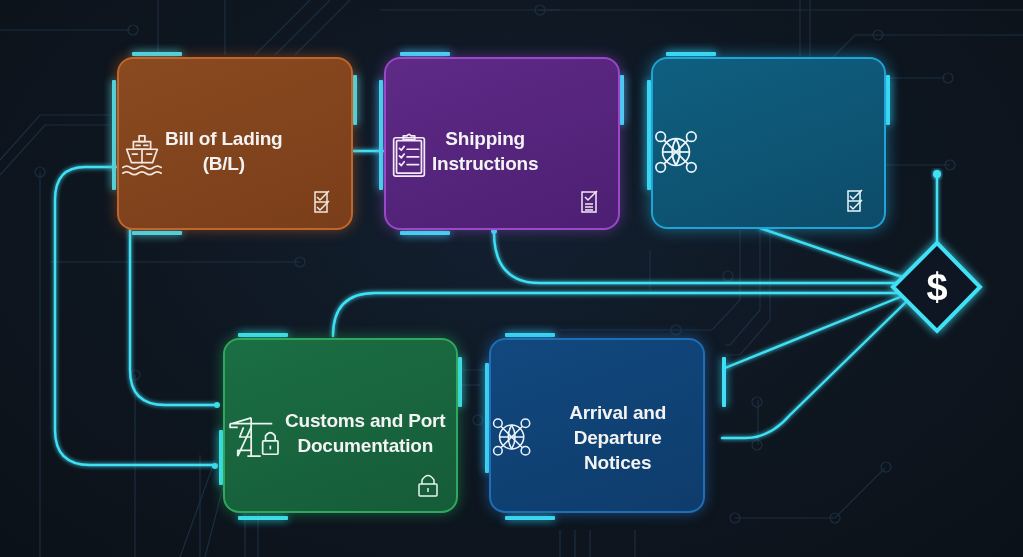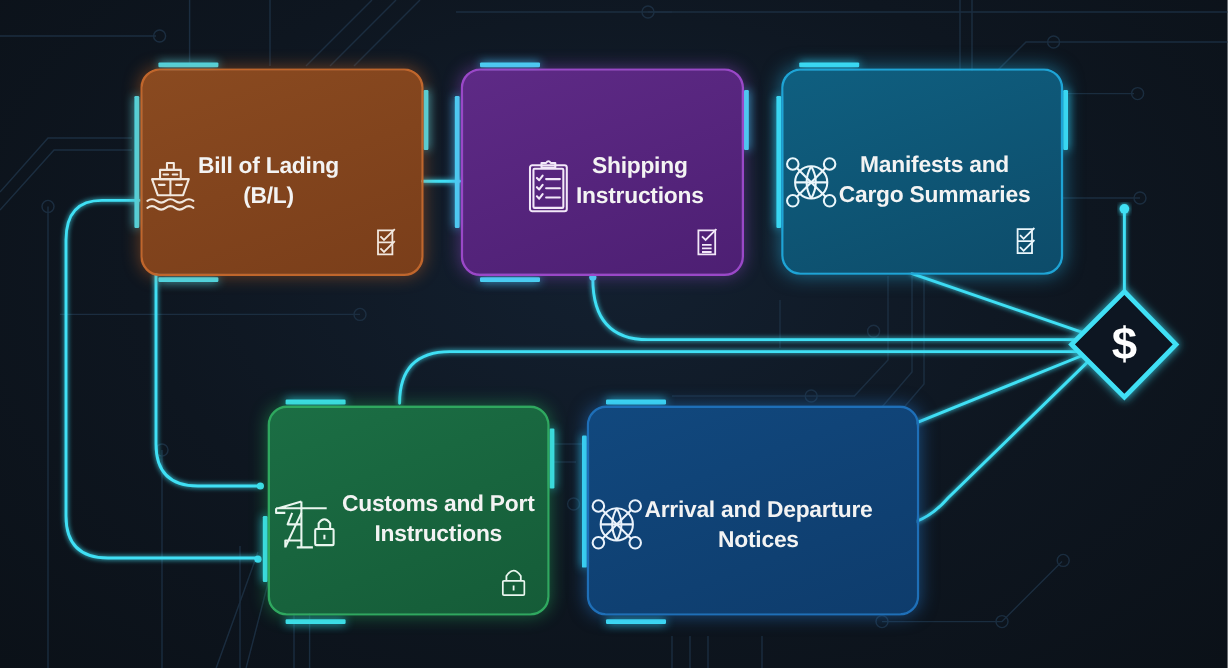--- a/index.html
+++ b/index.html
@@ -18,21 +18,21 @@
     color: #f3f3f3;
   }
   .card .icon { margin-top: 22px; width: 46px; height: 46px; }
   .card .title {
     margin-top: 14px; text-align: center; font-weight: bold;
     font-size: 19px; line-height: 25px; letter-spacing: -0.2px;
     white-space: pre-line;
   }
   .card .corner { position: absolute; right: 18px; bottom: 14px; width: 20px; height: 24px; }
   .card-orange { background: linear-gradient(160deg, #8a4a20, #7a3e1a); border-color: #c0662c; box-shadow: 0 0 14px rgba(220,110,40,0.45); }
-  .card-purple { background: linear-gradient(160deg, #5e2a86, #4d1f73); border-color: #9a48c8; box-shadow: 0 0 14px rgba(160,80,220,0.45); padding-left: 48px; }
+  .card-purple { background: linear-gradient(160deg, #5e2a86, #4d1f73); border-color: #9a48c8; box-shadow: 0 0 14px rgba(160,80,220,0.45); }
   .card-teal { background: linear-gradient(160deg, #0f5f80, #0d4c6a); border-color: #1ea4d6; box-shadow: 0 0 16px rgba(40,180,230,0.55); }
   .card-green { background: linear-gradient(160deg, #1b6e44, #155c38); border-color: #2fa85f; box-shadow: 0 0 14px rgba(40,190,100,0.45); }
   .card-blue { background: linear-gradient(160deg, #11487e, #0e3c6c); border-color: #1e6fb8; box-shadow: 0 0 14px rgba(40,130,220,0.5); }
   .tab { position: absolute; background: #3fe0f5; box-shadow: 0 0 8px #2fd0f0; border-radius: 1px; }
   .bv-label {
     position: absolute; left: 890px; top: 343px; width: 94px;
     text-align: center; color: #f2f2f2; font-weight: bold;
     font-size: 15px; line-height: 21px; white-space: pre-line;
   }
 </style>
@@ -204,48 +204,46 @@
       <circle cx="24" cy="24" r="14"></circle>
         <path d="M10 24 h28"></path>
         <path d="M24 10 q-8 14 0 28"></path>
         <path d="M24 10 q8 14 0 28"></path>
       <path d="M10 10 L38 38 M38 10 L10 38"></path>
       <circle cx="8" cy="8" r="5" fill="#0e5675"></circle>
         <circle cx="40" cy="8" r="5" fill="#0e5675"></circle>
       <circle cx="8" cy="40" r="5" fill="#0e5675"></circle>
         <circle cx="40" cy="40" r="5" fill="#0e5675"></circle>
     </svg>
-    <div class="title">Manifests and
-Cargo Summaries</div>
     <svg class="corner" viewBox="0 0 20 24" fill="none" stroke="#eaf6fb" stroke-width="1.5">
       <path d="M2 2 h12 v20 h-12 z"></path>
         <path d="M2 12 h12"></path>
       <path d="M4 7 l3 3 l9 -9"></path>
         <path d="M4 17 l3 3 l9 -9"></path>
     </svg>
   </div>
 
   <div class="card card-green" style="left:223px;top:338px;width:235px;height:175px">
     <svg class="icon" style="width:60px" viewBox="0 0 60 48" fill="none" stroke="#eaf6ef" stroke-width="1.8" stroke-linejoin="round">
       <path d="M26 4 v40 M22 44 h14 M4 10 h44 M4 10 v4 h8 M26 4 l-20 6"></path>
       <path d="M12 44 l14 -30 M12 44 v-6 h14 M18 14 l-4 10 h12"></path>
       <rect x="38" y="28" width="16" height="14" rx="1"></rect>
         <path d="M41 28 v-5 q5 -7 10 0 v5"></path>
         <path d="M46 33 v4"></path>
     </svg>
     <div class="title">Customs and Port
-Instructions</div>
+Documentation</div>
     <svg class="corner" viewBox="0 0 20 24" fill="none" stroke="#eaf6ef" stroke-width="1.5">
       <rect x="1" y="11" width="18" height="12" rx="1"></rect>
         <path d="M4 11 v-4 q6 -9 12 0 v4"></path>
         <path d="M10 15 v4"></path>
     </svg>
   </div>
 
-  <div class="card card-blue" style="left:489px;top:338px;width:277px;height:175px">
+  <div class="card card-blue" style="left:489px;top:338px;width:216px;height:175px">
     <svg class="icon" viewBox="0 0 48 48" fill="none" stroke="#eaf2fb" stroke-width="1.8">
       <circle cx="24" cy="24" r="14"></circle>
         <path d="M10 24 h28"></path>
         <path d="M24 10 q-8 14 0 28"></path>
         <path d="M24 10 q8 14 0 28"></path>
       <path d="M10 10 L38 38 M38 10 L10 38"></path>
       <circle cx="8" cy="8" r="5" fill="#0f4275"></circle>
         <circle cx="40" cy="8" r="5" fill="#0f4275"></circle>
       <circle cx="8" cy="40" r="5" fill="#0f4275"></circle>
         <circle cx="40" cy="40" r="5" fill="#0f4275"></circle>

